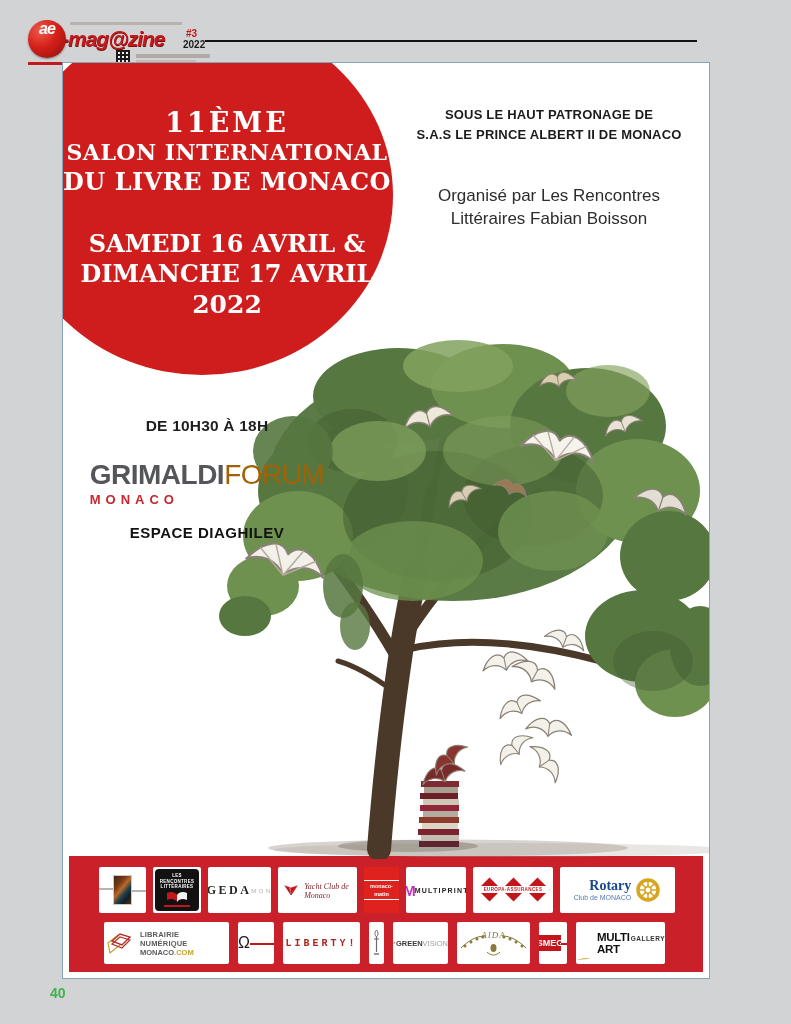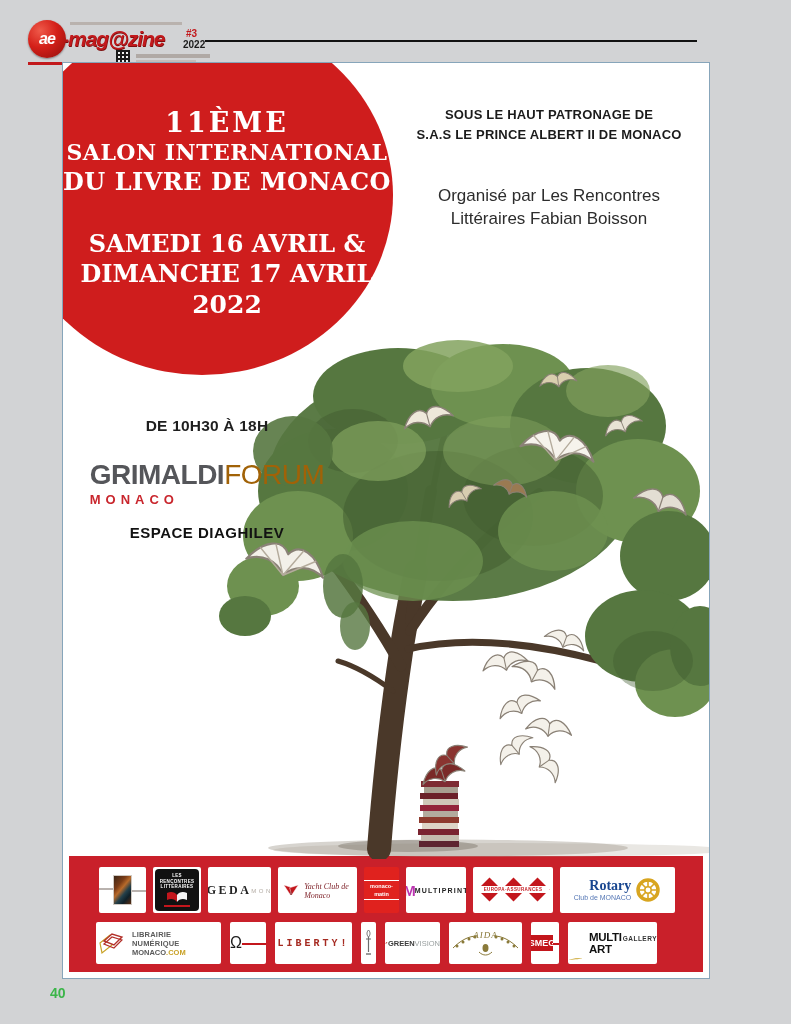--- a/index.html
+++ b/index.html
@@ -4,21 +4,21 @@
 <style>
   * { margin:0; padding:0; box-sizing:border-box; }
   html,body { width:791px; height:1024px; }
   body { background:#d2d3d5; font-family:"Liberation Sans", sans-serif; position:relative; overflow:hidden; }
   .page { position:absolute; inset:0; }
 
   
   .mag-logo { position:absolute; left:28px; top:14px; width:190px; height:48px; }
   .mag-circle { position:absolute; left:0; top:6px; width:38px; height:38px; border-radius:50%;
     background:radial-gradient(circle at 32% 28%, #ef5a4a 0%, #d42019 45%, #8e0f0c 100%);
-    display:flex; align-items:center; justify-content:center; box-shadow:0 1px 2px rgba(0,0,0,.4); z-index:2;}
+    display:flex; justify-content:center; box-shadow:0 1px 2px rgba(0,0,0,.4); z-index:2;}
   .mag-circle span { color:#fff; font-weight:800; font-style:italic; font-size:16px; letter-spacing:-1px;}
   .mag-word { position:absolute; left:34px; top:13px; font-size:21px; font-weight:800; font-style:italic;
     color:#c2191c; letter-spacing:-1px; text-shadow:0.5px 0.5px 0 #7e0e0e; white-space:nowrap;}
   .mag-topline { position:absolute; left:42px; top:8px; width:112px; height:3px; background:#b9b2ae; }
   .mag-botline { position:absolute; left:108px; top:40px; width:74px; height:4px; background:#b0a9a5; }
   .mag-botline2 { position:absolute; left:108px; top:46px; width:60px; height:3px; background:#c4bdb9; }
   .mag-site { position:absolute; left:0; top:48px; width:36px; height:3px; background:#c2191c; }
   .mag-qr { position:absolute; left:88px; top:36px; width:14px; height:14px;
     background-image:repeating-linear-gradient(0deg,#1a1a1a 0 2px,transparent 2px 4px),
                      repeating-linear-gradient(90deg,#1a1a1a 0 2px,#f2f2f2 2px 4px); }
@@ -94,21 +94,21 @@
   .eu-d { position:absolute; top:8px; width:17px; height:17px; background:#c3161c; transform:rotate(45deg); }
   .eu-strip { position:absolute; left:0; right:0; top:13px; height:7px; background:#fff;
     display:flex; align-items:center; justify-content:center; }
   .eu-strip span { font-size:4.5px; font-weight:700; color:#c3161c; letter-spacing:.4px; }
 
   .rotary { display:flex; flex-direction:row; align-items:center; gap:4px; }
   .rot-txt { text-align:right; }
   .rot-n { font-size:14px; font-weight:800; color:#17458f; font-family:"Liberation Serif", serif; line-height:1; }
   .rot-s { font-size:7px; color:#5577b5; margin-top:1px; }
 
-  .libnum { flex-direction:row !important; gap:4px; }
+  .libnum { flex-direction:row !important; gap:4px;margin-left:8px; }
   .ln-txt { text-align:left; }
   .ln-1 { font-size:7.5px; font-weight:700; color:#5a5a5a; letter-spacing:.2px; }
   .ln-2 { font-size:7.5px; font-weight:700; color:#5a5a5a; }
   .ln-com { color:#c9a227; }
 
   .omega { font-size:16px; color:#1c1c1c; line-height:1; }
   .om-bar { width:22px; height:2px; background:#c3161c; margin-top:1.5px; }
   .om-bar2{ width:16px; height:2px; background:#c3161c; margin-top:1.5px; }
 
   .liberty { font-family:Liberation Mono, monospace; font-weight:700; font-size:10px; letter-spacing:3px; color:#a52a21; }

